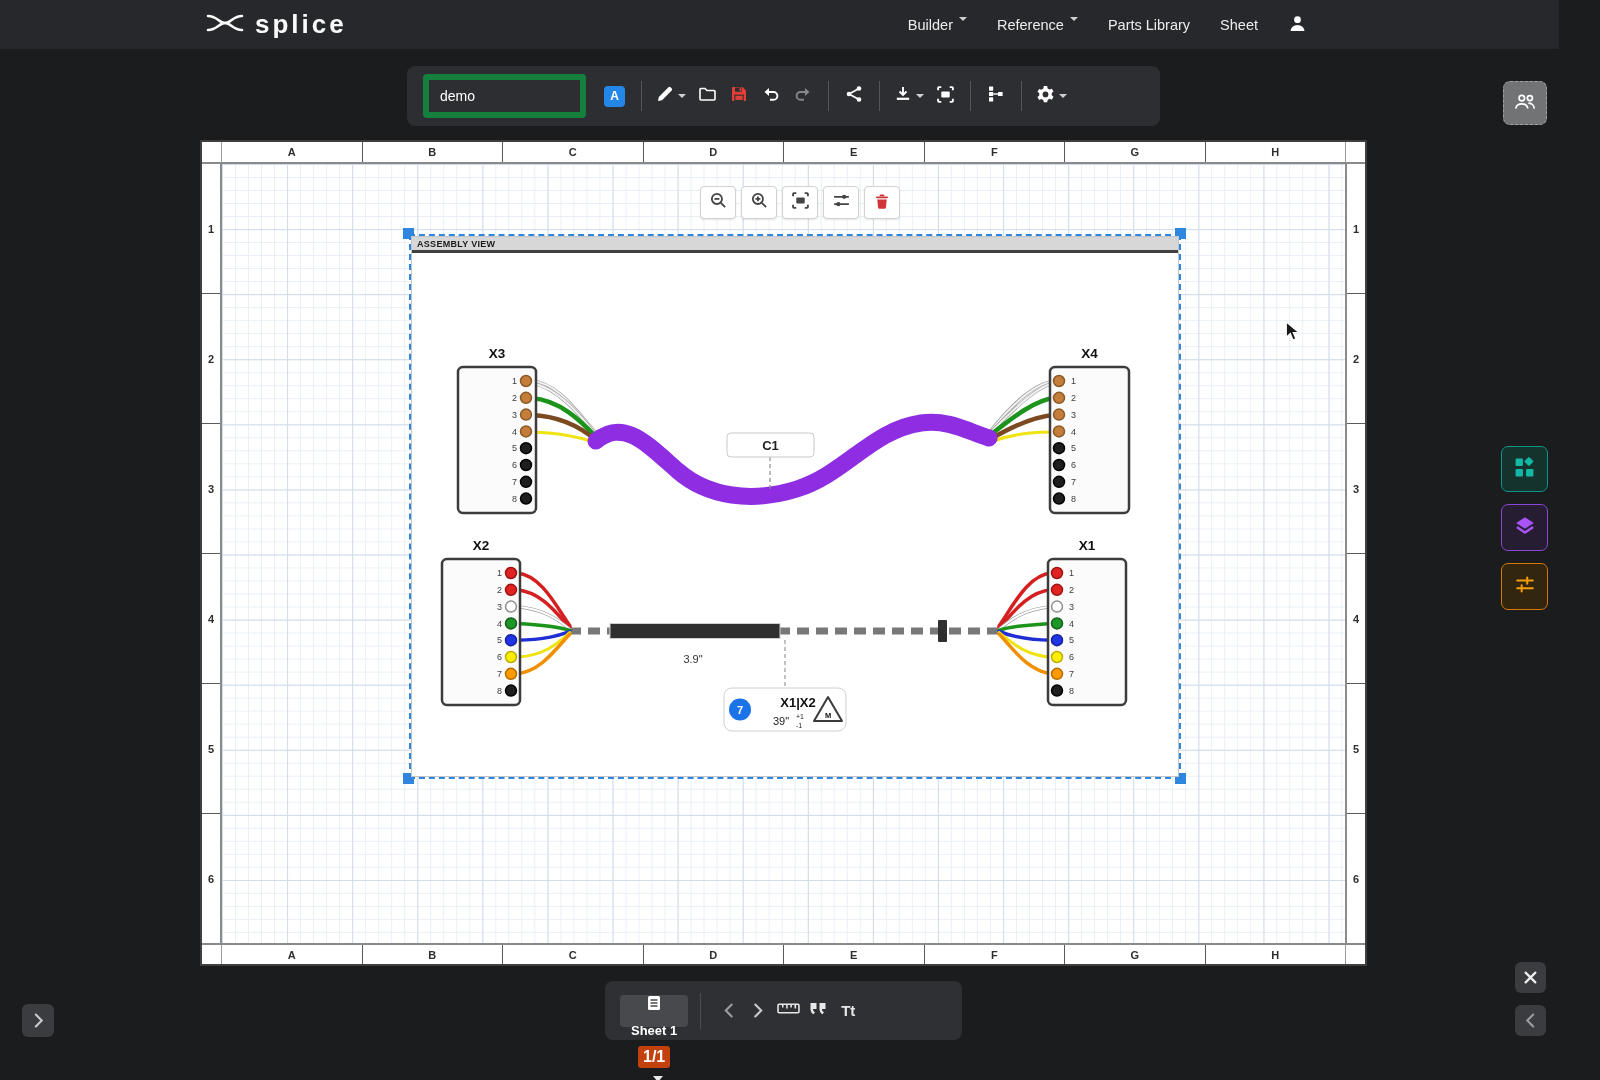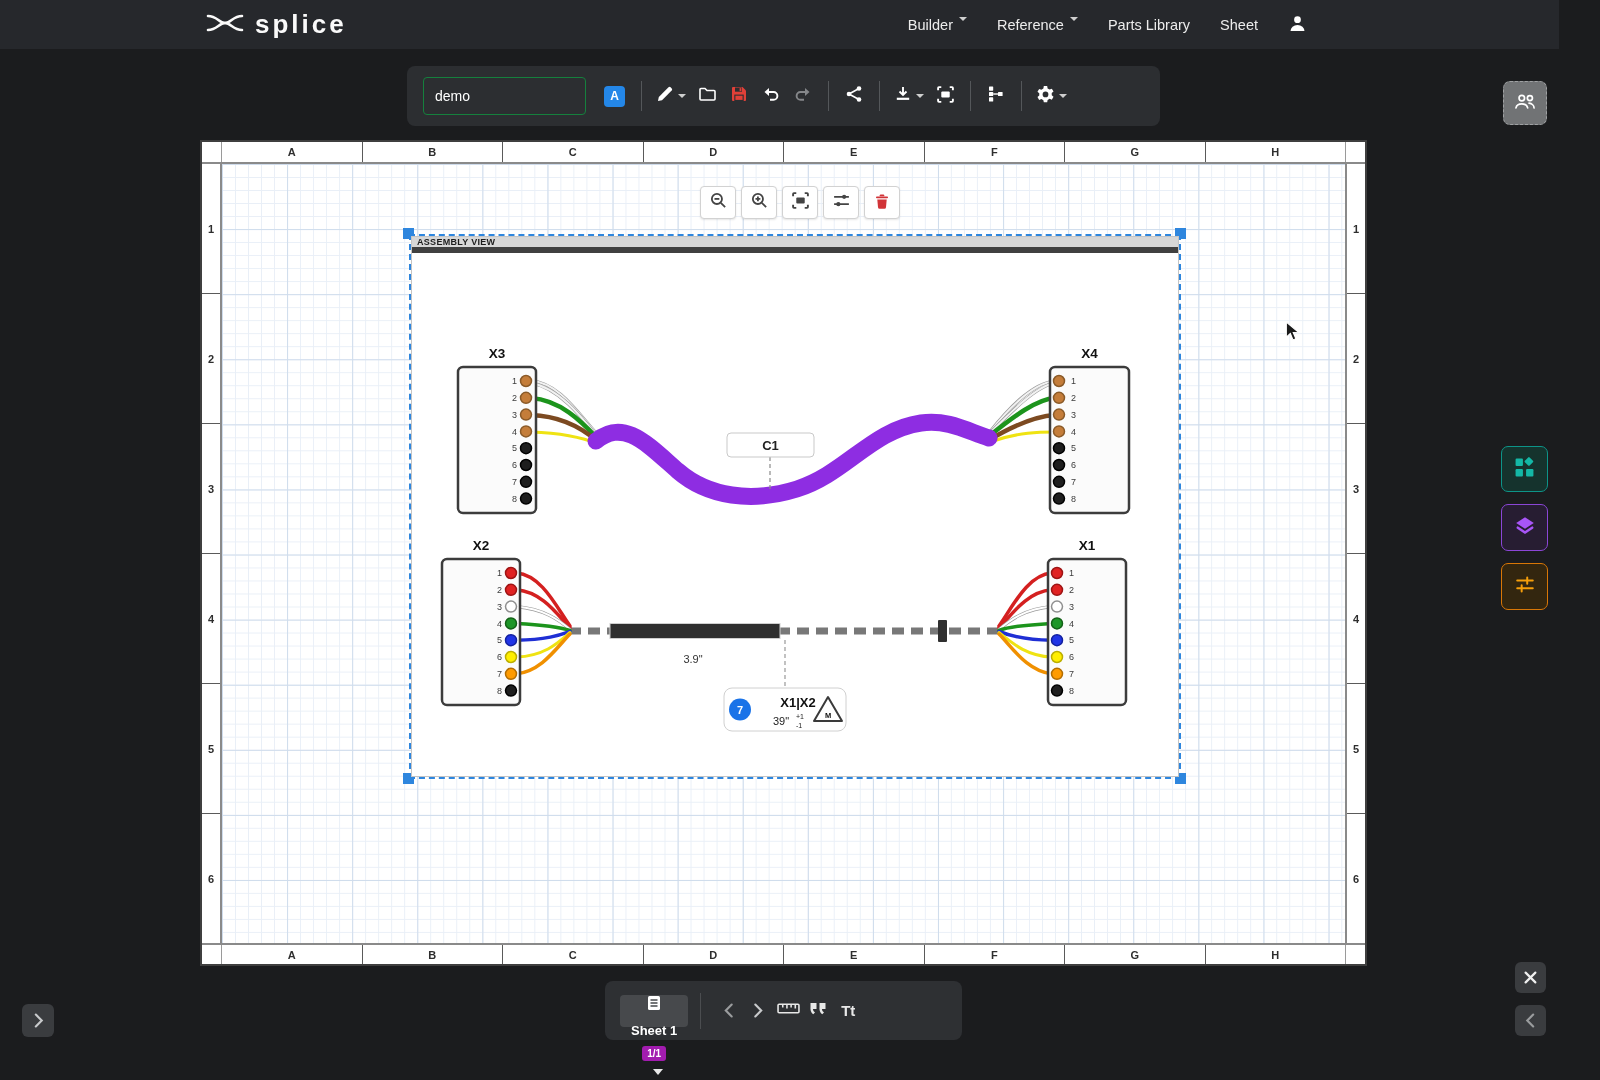--- a/index.html
+++ b/index.html
@@ -9,21 +9,21 @@
   
   #header { position:absolute; left:0; top:0; width:1559px; height:49px; background:#26282c; }
   .logo { position:absolute; left:205px; top:0; height:49px; display:flex; align-items:center; gap:10px; }
   .logo-text { color:#fafafa; font-size:26px; font-weight:bold; letter-spacing:3px; }
   .nav { position:absolute; right:252px; top:0; height:49px; display:flex; align-items:center; gap:30px; }
   .nav-item { color:#ececec; font-size:14.5px; display:flex; align-items:flex-start; gap:6px; cursor:pointer; }
   .caret-down { width:0; height:0; border-left:4px solid transparent; border-right:4px solid transparent; border-top:4px solid #cfcfcf; display:inline-block; }
 
   
   #main-toolbar { position:absolute; left:407px; top:66px; width:753px; height:60px; background:#2c2e31; border-radius:8px; display:flex; align-items:center; padding:0 16px; gap:4px; }
-  .tb-input { width:163px; height:38px; background:transparent; border:1px solid #15803d; border-radius:4px; color:#fff; font-size:14px; padding:16px 11px; margin-right:9px; outline:none; font-family:"Liberation Sans",sans-serif; }
+  .tb-input { width:163px; height:38px; background:transparent; border:6px solid #15803d; border-radius:4px; color:#fff; font-size:14px; padding:16px 11px; margin-right:9px; outline:none; font-family:"Liberation Sans",sans-serif; }
   .badge-a { width:21px; height:21px; background:#2487e8; border-radius:4px; color:#fff; font-size:12px; font-weight:bold; display:flex; align-items:center; justify-content:center; margin:0 5px; cursor:pointer; }
   .tb-btn { min-width:28px; height:38px; display:flex; align-items:center; justify-content:center; gap:4px; cursor:pointer; padding:0 3px; }
   .tb-sep { width:1px; height:30px; background:#54575a; margin:0 7px; }
 
   
   #canvas { position:absolute; left:200px; top:140px; width:1167px; height:826px; background:#fff; border:2px solid #3f3f3f; }
   .ruler-top, .ruler-bottom { position:absolute; left:0; width:1163px; display:flex; background:#fff; }
   .ruler-top { top:0; height:22px; border-bottom:2px solid #8a8a8a; }
   .ruler-bottom { bottom:0; height:21px; border-top:2px solid #8a8a8a; }
   .rcorner { width:20px; border-right:1px solid #9a9a9a; }
@@ -40,21 +40,21 @@
       linear-gradient(#cfdcec 1px, transparent 1px),
       linear-gradient(90deg,#cfdcec 1px, transparent 1px),
       linear-gradient(#e9eff7 1px, transparent 1px),
       linear-gradient(90deg,#e9eff7 1px, transparent 1px);
     background-size:65.1px 65.1px, 65.1px 65.1px, 13.02px 13.02px, 13.02px 13.02px; }
 
   
   #selection { position:absolute; left:409px; top:234px; width:772px; height:545px; border:2px dashed #2e86de; z-index:2; }
   .handle { position:absolute; width:11px; height:11px; background:#2e86de; z-index:3; }
   #frame { position:absolute; left:411px; top:236px; width:768px; height:541px; background:#fff; border:1px solid #c4c4c4; z-index:3; }
-  .frame-header { height:16px; background:#d7d7d7; border-bottom:6px solid #404040; display:flex; align-items:center; padding-left:5px; font-size:9px; font-weight:bold; color:#1c1c1c; letter-spacing:0.3px; }
+  .frame-header { height:16px; background:#d7d7d7; border-bottom:3px solid #404040; display:flex; align-items:center; padding-left:5px; font-size:9px; font-weight:bold; color:#1c1c1c; letter-spacing:0.3px; }
 
   #diagram { position:absolute; left:400px; top:220px; z-index:4; }
   #diagram text { font-family:"Liberation Sans",sans-serif; }
   .conn-label { font-size:13.5px; font-weight:bold; fill:#111; text-anchor:middle; }
   .pin-num { font-size:9px; fill:#3c3c3c; }
   .cable-label { font-size:13px; font-weight:bold; fill:#222; text-anchor:middle; }
   .dim-label { font-size:11px; fill:#333; text-anchor:middle; }
   .callout-title { font-size:13px; font-weight:bold; fill:#111; text-anchor:middle; }
   .callout-value { font-size:11px; fill:#222; text-anchor:middle; }
   .tol { font-size:7px; fill:#222; }
@@ -69,21 +69,21 @@
   .side-btn { position:absolute; display:flex; align-items:center; justify-content:center; border-radius:7px; cursor:pointer; z-index:6; }
   #btn-collab { left:1503px; top:81px; width:44px; height:44px; background:#717375; border:1px dashed #9fa1a3; }
   #btn-parts { left:1501px; top:446px; width:47px; height:46px; background:#15332d; border:1.5px solid #0d9488; }
   #btn-layers { left:1501px; top:504px; width:47px; height:47px; background:#271d32; border:1.5px solid #8b46d6; }
   #btn-props { left:1501px; top:563px; width:47px; height:47px; background:#33260f; border:1.5px solid #d97706; }
 
   
   #sheet-bar { position:absolute; left:605px; top:981px; width:357px; height:59px; background:#2e3033; border-radius:8px; display:flex; align-items:center; padding:0 15px; z-index:7; }
   .sheet-btn { height:32px; background:#47494c; border-radius:4px; display:flex; align-items:center; gap:8px; padding:0 11px; cursor:pointer;flex-direction:column; }
   .sheet-label { color:#fff; font-size:13px; font-weight:bold; }
-  .page-badge { background:#a21caf; color:#fff; font-size:10px; font-weight:bold; border-radius:3px; padding:2px 5px; }
+  .page-badge { background:#c2410c; color:#fff; font-size:16px; font-weight:bold; border-radius:3px; padding:2px 5px; }
   .sheet-caret { width:0; height:0; border-left:5px solid transparent; border-right:5px solid transparent; border-top:6px solid #e8e8e8; margin-left:8px; }
   .sb-sep { width:1px; height:36px; background:#4b4d50; margin:0 12px; }
   .sb-btn { width:30px; height:34px; display:flex; align-items:center; justify-content:center; cursor:pointer; }
   .tt-glyph { color:#e8e8e8; font-size:15px; font-weight:bold; }
 
   
   .edge-btn { position:absolute; background:#3a3c3f; border-radius:6px; display:flex; align-items:center; justify-content:center; cursor:pointer; z-index:8; }
   #btn-expand-left { left:22px; top:1004px; width:32px; height:33px; }
   #btn-close { left:1515px; top:962px; width:31px; height:31px; }
   #btn-collapse-right { left:1515px; top:1005px; width:31px; height:31px; }

